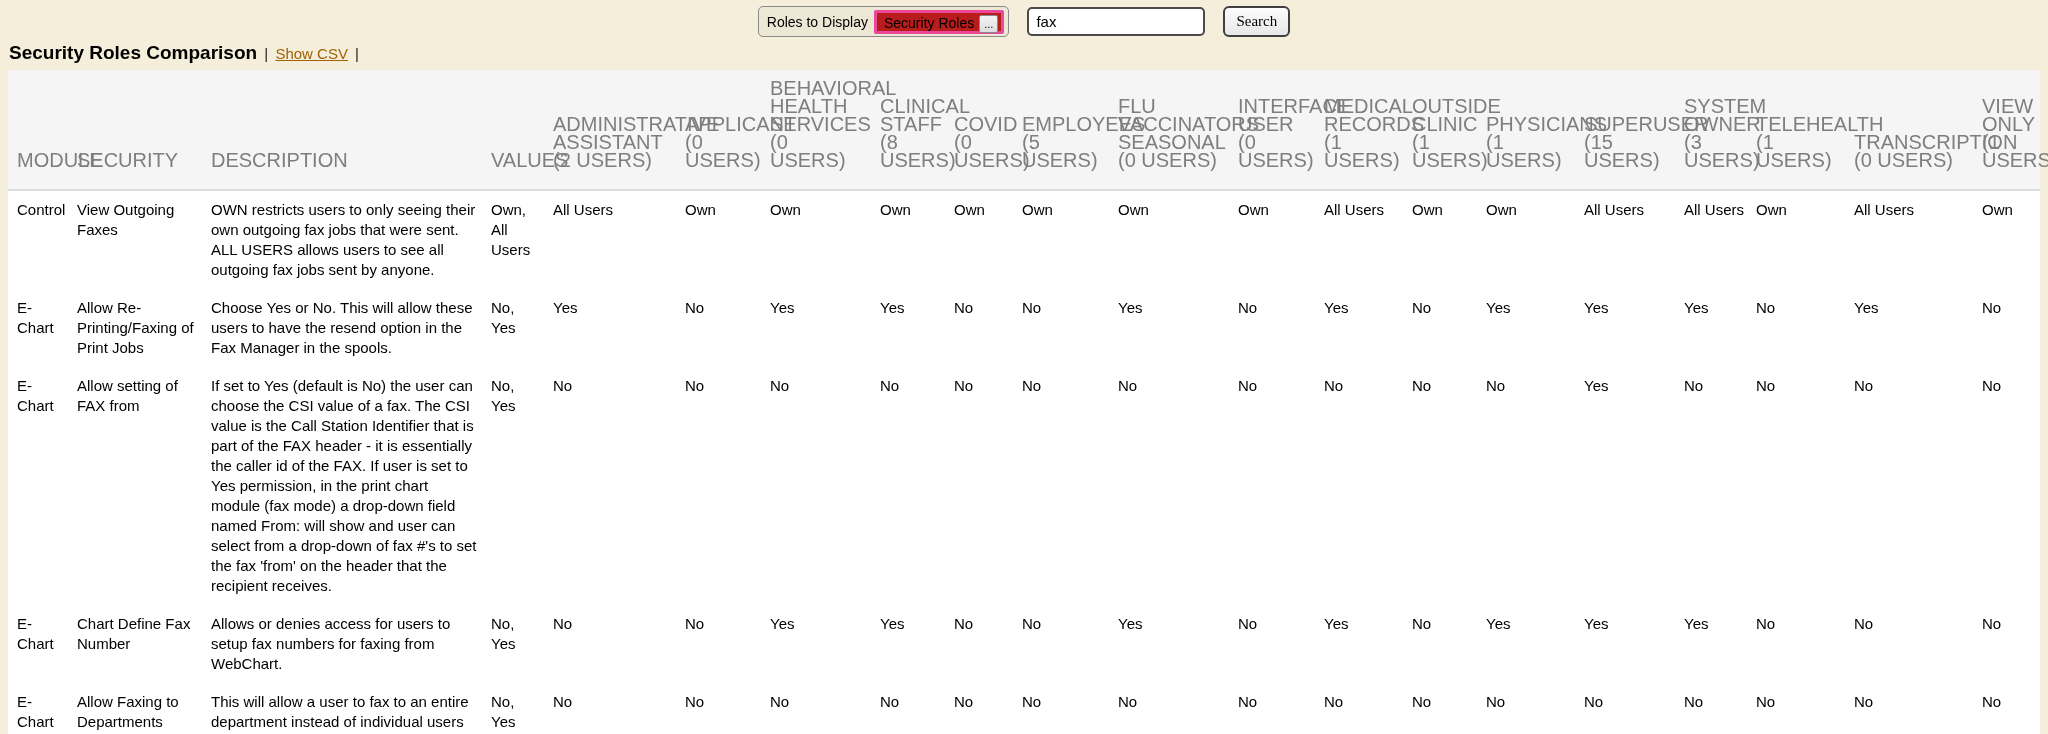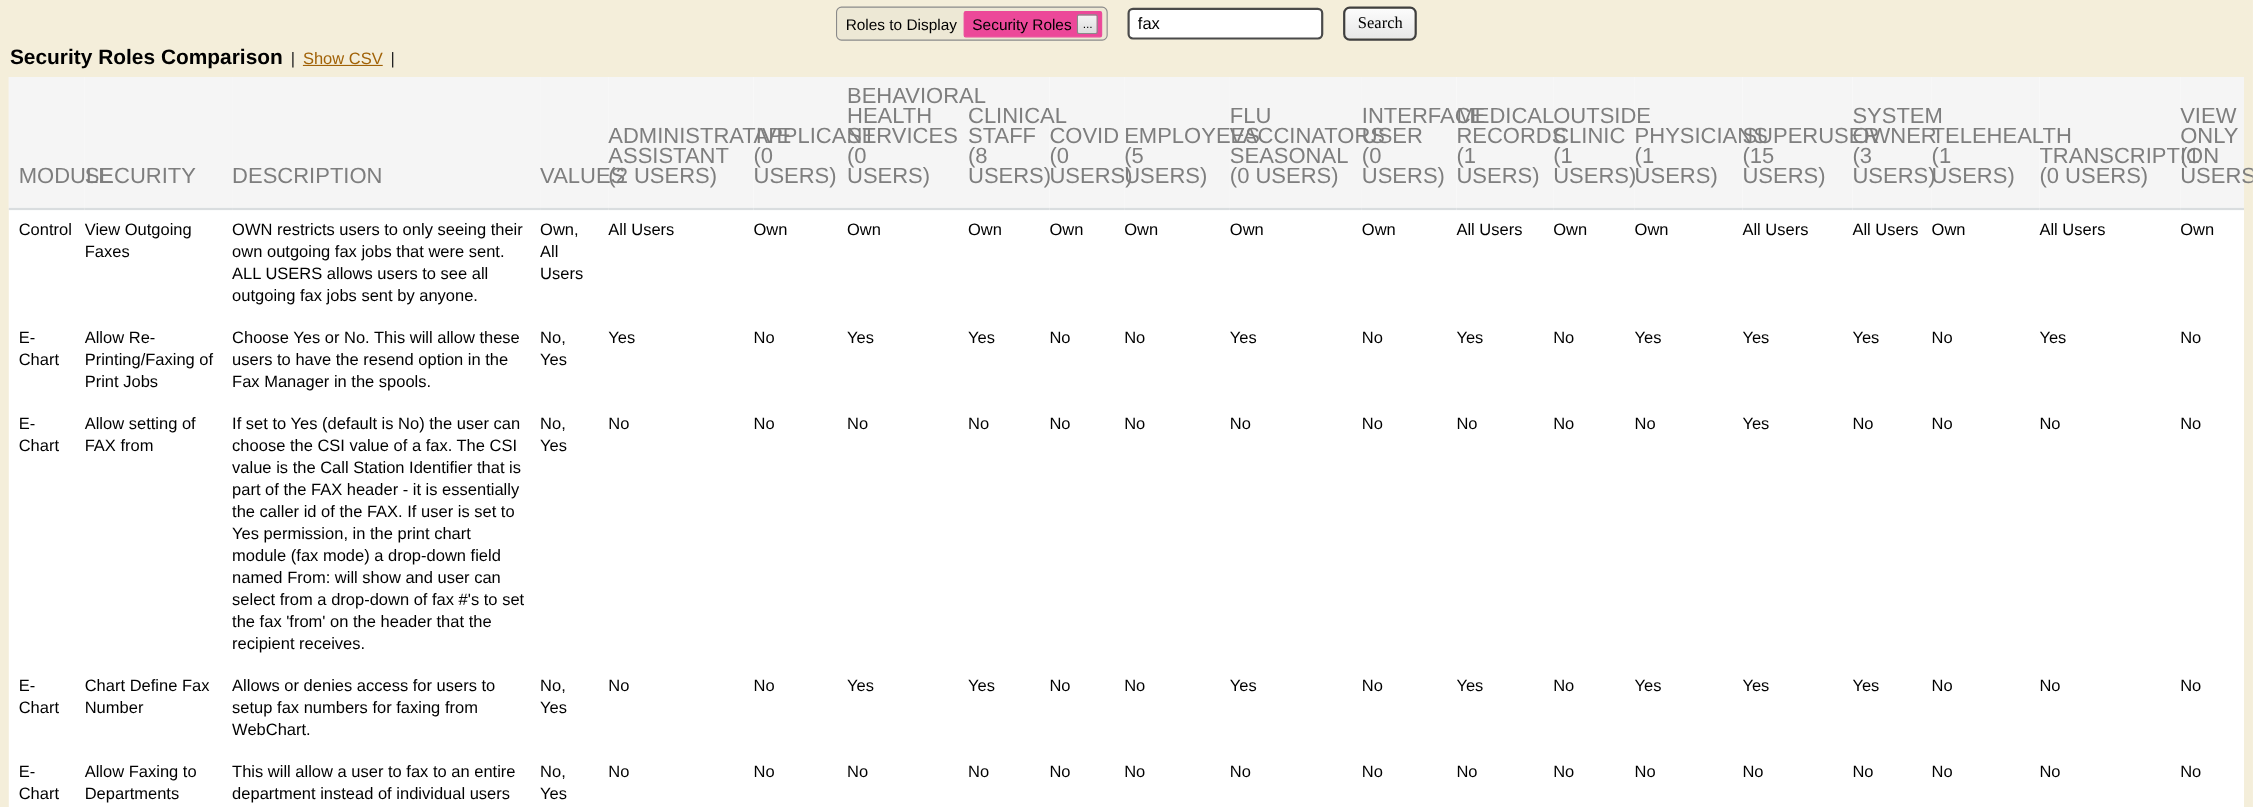--- a/index.html
+++ b/index.html
@@ -26,24 +26,24 @@
     gap: 6px;
     border: 1px solid #8A8A8A;
     border-radius: 5px;
     background: #EDE8D5;
     padding: 3px 4px 3px 8px;
     height: 31px;
   }
   .roles-group-label { font-size: 14px; color: #000; }
   .roles-picker {
     display: inline-flex;
-    align-items: center;
+    align-items: flex-start;
     gap: 5px;
-    background: #ec4899;
-    border: 1px solid #ec4899;
+    background: #b91c1c;
+    border: 3px solid #ec4899;
     border-radius: 2px;
     padding: 2px 3px 2px 7px;
     height: 24px;
     cursor: default;
   }
   .roles-picker-value { font-size: 14px; }
   .roles-browse-btn {
     font-size: 11px;
     line-height: 1;
     background: linear-gradient(#F4F4F4, #DDDDDD);

